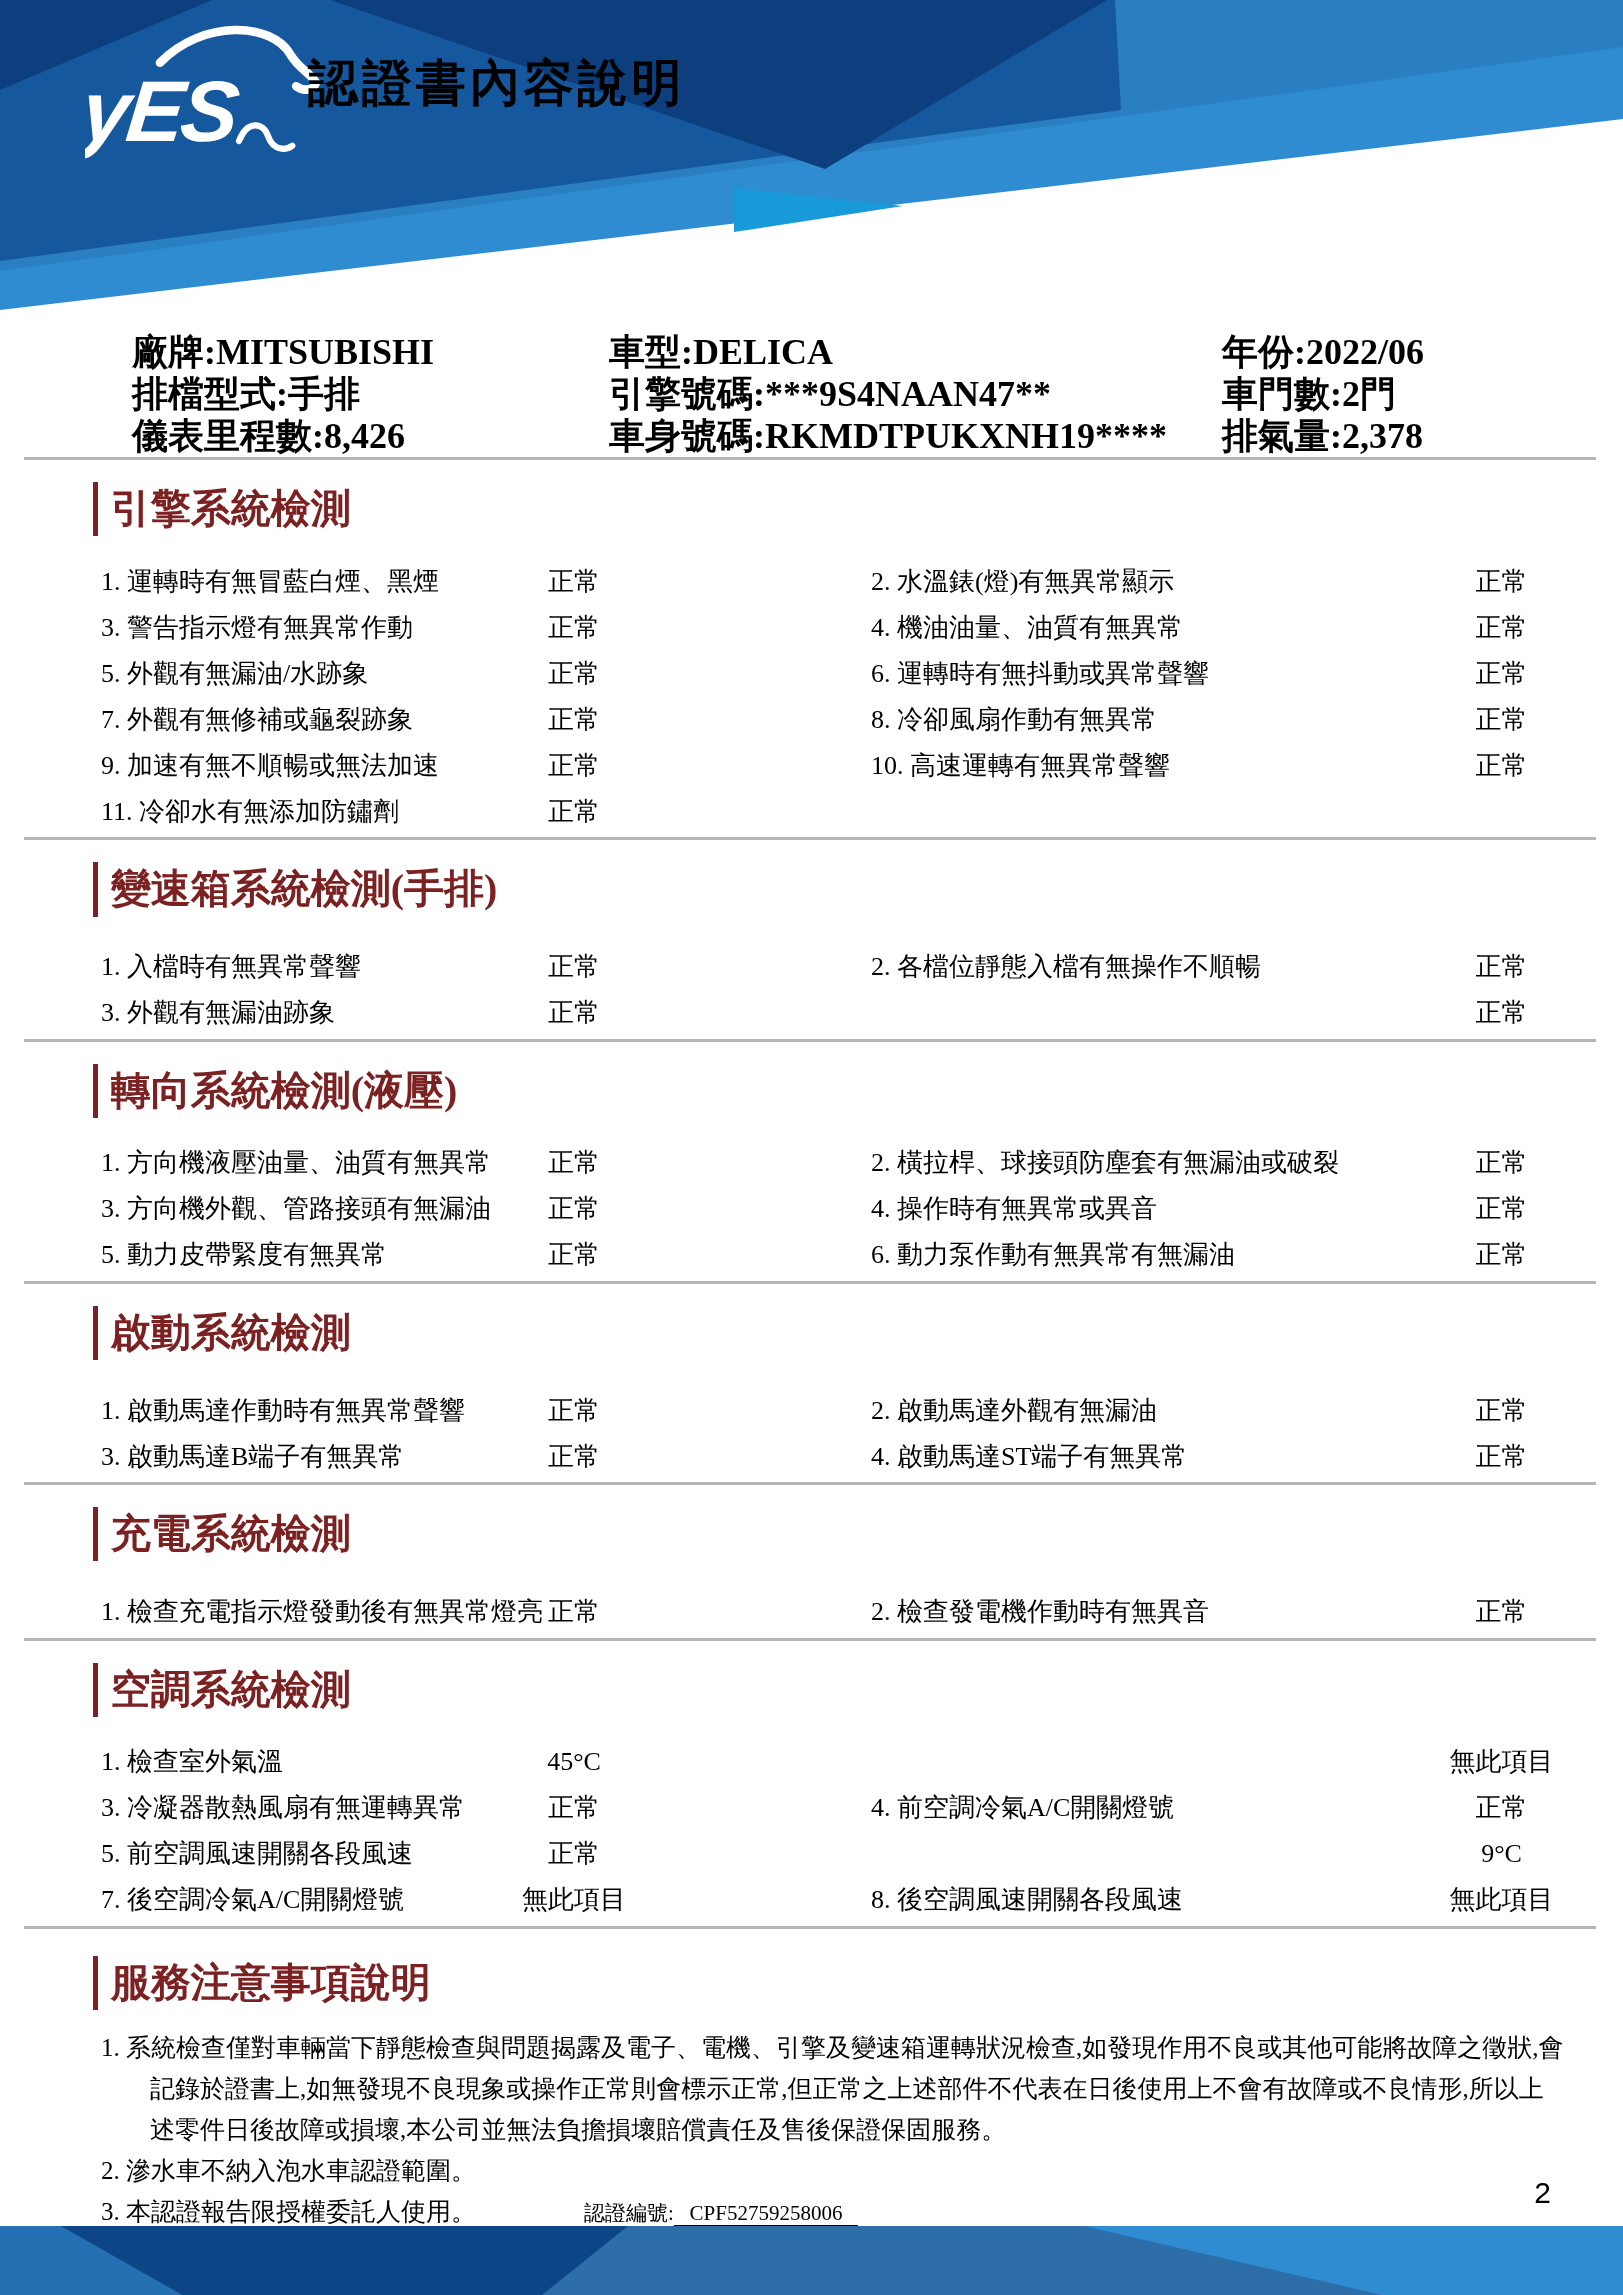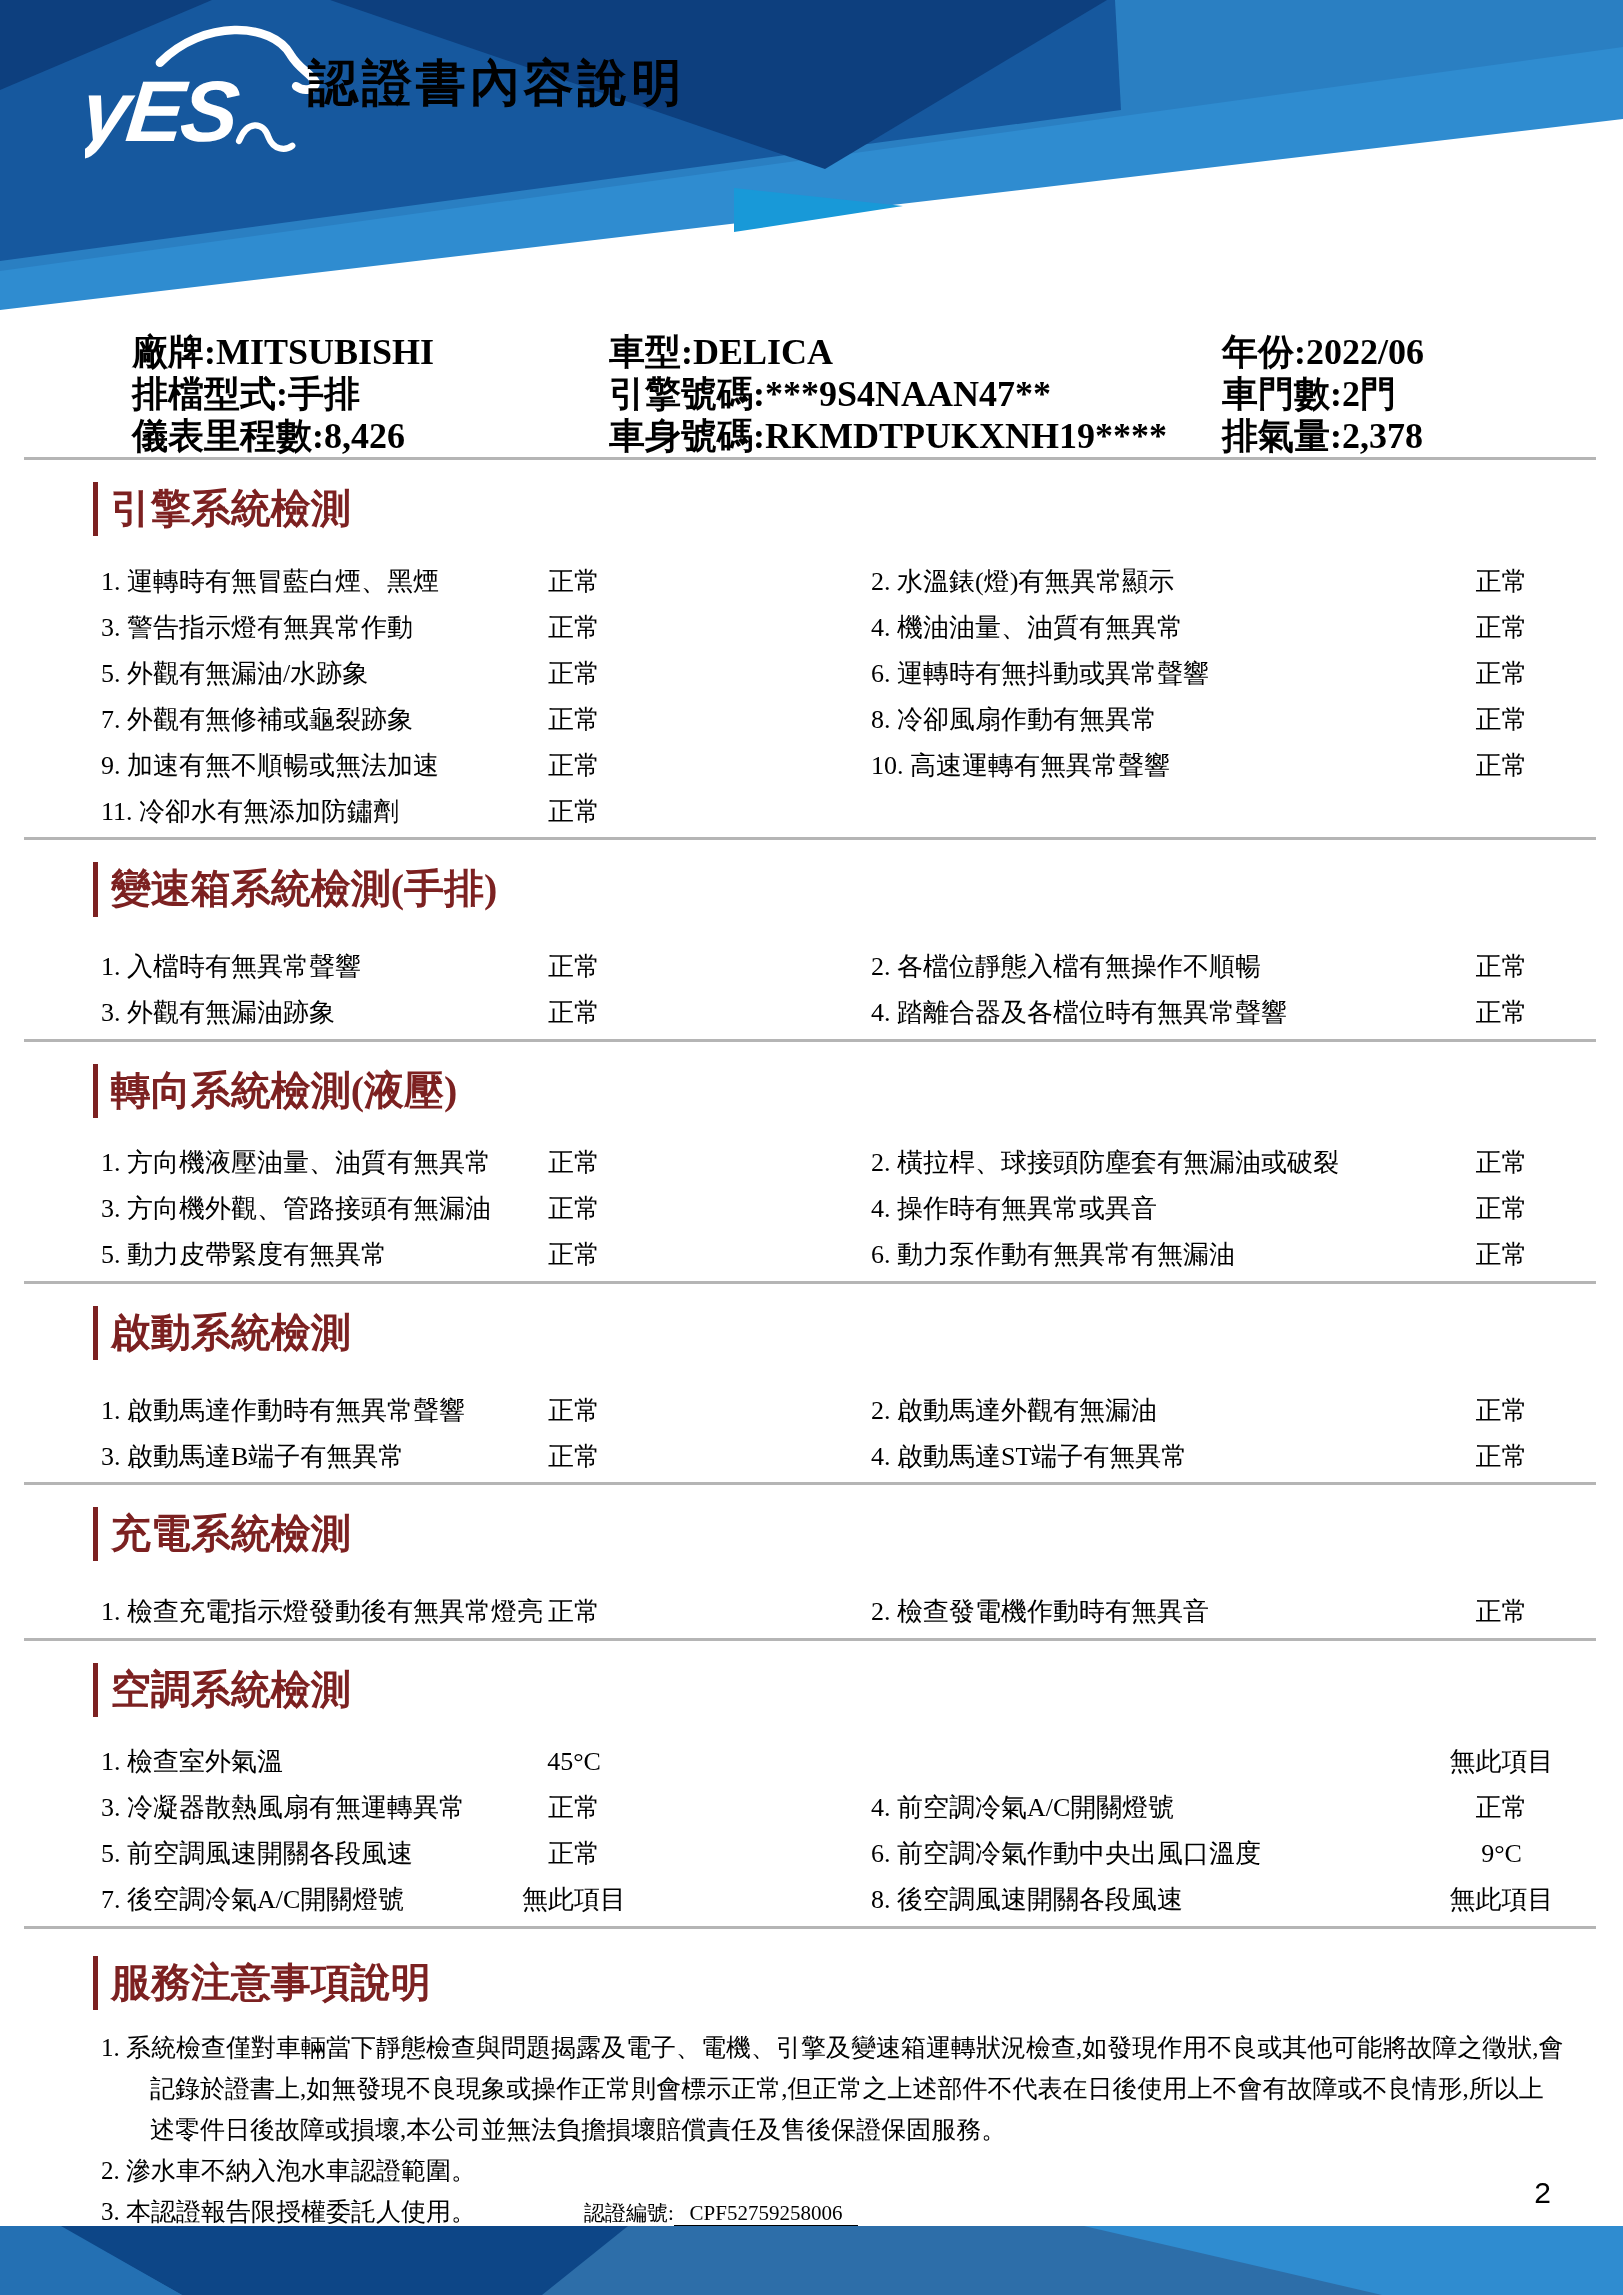--- a/index.html
+++ b/index.html
@@ -149,21 +149,20 @@
       <div class="rows tight">
         <div class="row">
           <span class="c-lt">1. 入檔時有無異常聲響</span>
           <span class="c-ls">正常</span>
           <span class="c-rt">2. 各檔位靜態入檔有無操作不順暢</span>
           <span class="c-rs">正常</span>
         </div>
         <div class="row">
           <span class="c-lt">3. 外觀有無漏油跡象</span>
           <span class="c-ls">正常</span>
-          <span class="c-rt">4. 踏離合器及各檔位時有無異常聲響</span>
           <span class="c-rs">正常</span>
         </div>
       </div>
       <hr class="divider">
     </section>
 
     <section>
       <h2 class="sec-title">轉向系統檢測(液壓)</h2>
       <div class="rows">
         <div class="row">
@@ -230,21 +229,20 @@
         </div>
         <div class="row">
           <span class="c-lt">3. 冷凝器散熱風扇有無運轉異常</span>
           <span class="c-ls">正常</span>
           <span class="c-rt">4. 前空調冷氣A/C開關燈號</span>
           <span class="c-rs">正常</span>
         </div>
         <div class="row">
           <span class="c-lt">5. 前空調風速開關各段風速</span>
           <span class="c-ls">正常</span>
-          <span class="c-rt">6. 前空調冷氣作動中央出風口溫度</span>
           <span class="c-rs">9°C</span>
         </div>
         <div class="row">
           <span class="c-lt">7. 後空調冷氣A/C開關燈號</span>
           <span class="c-ls">無此項目</span>
           <span class="c-rt">8. 後空調風速開關各段風速</span>
           <span class="c-rs">無此項目</span>
         </div>
       </div>
       <hr class="divider">

